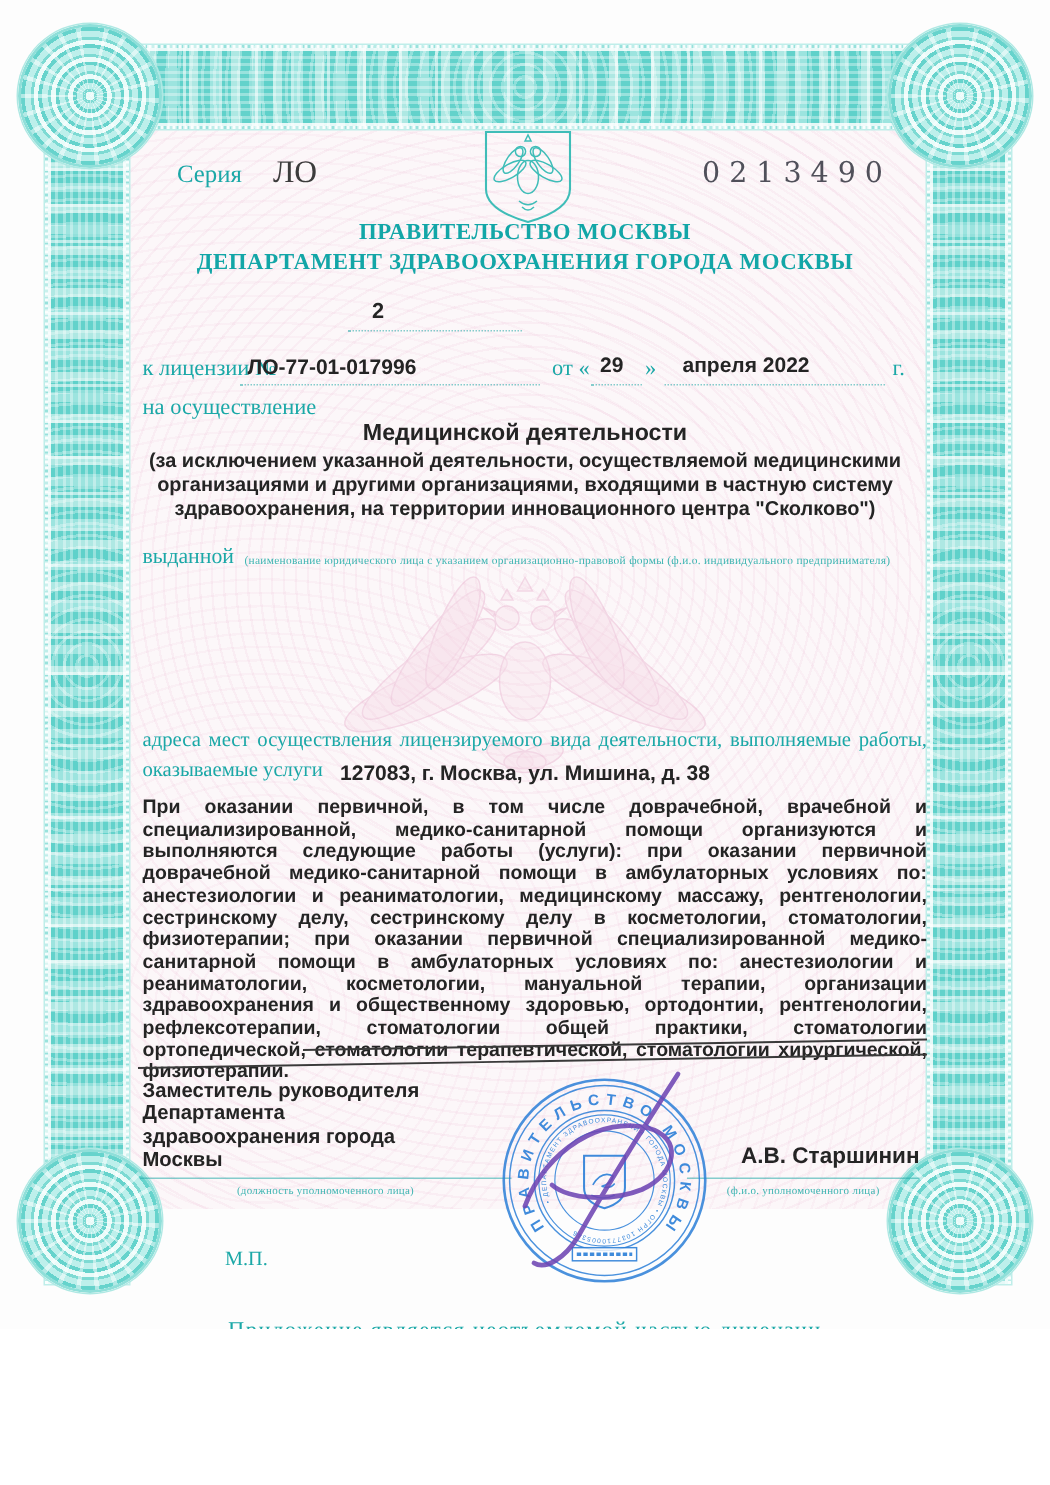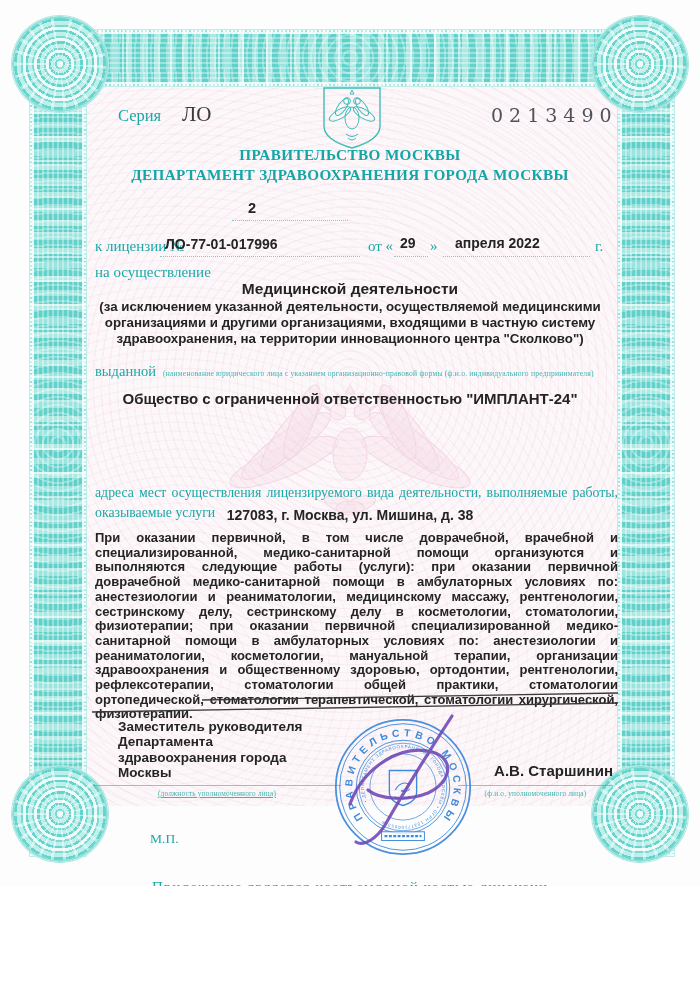--- a/index.html
+++ b/index.html
@@ -64,21 +64,21 @@
   .dots{position:absolute; border-bottom:1.5px dotted rgba(32,170,167,.55); height:1px;}
   .rule{position:absolute; height:1px; background:rgba(32,170,167,.55);}
   .caption{font-size:7.6px; color:#3eb5b2; letter-spacing:.2px; font-family:"Liberation Serif", serif;}
 
   .serial{font-family:"DejaVu Serif", serif; font-size:19px; letter-spacing:6px; color:#50505a;}
   .hdr{font-weight:bold; font-size:15.2px; letter-spacing:.4px; color:#13a6a7;}
   .paragraph{
     font-family:"Liberation Sans", sans-serif; font-weight:bold; color:#242424;
     font-size:13px; line-height:14.7px; text-align:justify;
   }
-  .pre{white-space:pre-line;margin-left:23px;}
+  .pre{white-space:pre-line;}
   svg{display:block;}
 </style>
 </head>
 <body>
 
 <div class="page">
 
   <div class="inner-field"></div>
 
   <div class="band h top"></div>
@@ -109,21 +109,21 @@
       <path d="M123,12 l5,-9 l5,9 z"></path>
       <ellipse cx="128" cy="72" rx="17" ry="26"></ellipse>
       <ellipse cx="118" cy="122" rx="16" ry="7" transform="rotate(18 118 122)"></ellipse>
       <ellipse cx="138" cy="122" rx="16" ry="7" transform="rotate(-18 138 122)"></ellipse>
       <ellipse cx="128" cy="126" rx="14" ry="7"></ellipse>
     </g>
   </svg>
 
   <div class="abs teal serif" style="left:118px; top:106px; font-size:16.5px;">Серия</div>
   <div class="abs serif" style="left:182px; top:102px; font-size:21px; color:#3c3c3c;">ЛО</div>
-  <div class="abs serial" style="left:468px; top:104px;margin-left:23px;">0213490</div>
+  <div class="abs serial" style="left:468px; top:104px;">0213490</div>
 
   <svg class="abs" style="left:320px; top:86px;" width="64" height="64" viewBox="0 0 64 64">
     <g stroke="#3fbdb8" fill="none" stroke-width="1.4">
       <path d="M4,2 H60 V40 Q60,54 32,62 Q4,54 4,40 Z"></path>
       <g stroke-width="1">
         <ellipse cx="20" cy="28" rx="12" ry="4.5" transform="rotate(-30 20 28)"></ellipse>
         <ellipse cx="22" cy="21" rx="10" ry="4" transform="rotate(-55 22 21)"></ellipse>
         <ellipse cx="44" cy="28" rx="12" ry="4.5" transform="rotate(30 44 28)"></ellipse>
         <ellipse cx="42" cy="21" rx="10" ry="4" transform="rotate(55 42 21)"></ellipse>
         <circle cx="27" cy="15" r="3.4"></circle>
@@ -152,38 +152,37 @@
   <div class="abs bold-sans" style="left:455px; top:235px; font-size:14px;">апреля 2022</div>
   <div class="dots" style="left:443px; top:255px; width:147px;"></div>
   <div class="abs teal serif" style="left:595px; top:238px; font-size:15px;">г.</div>
 
   <div class="abs teal serif" style="left:95px; top:264px; font-size:15px;">на осуществление</div>
   <div class="abs ctr bold-sans" style="top:280px; font-size:15.5px;">Медицинской деятельности</div>
   <div class="abs ctr" style="top:299px; font-family:'Liberation Sans',sans-serif; font-weight:600; color:#242424; font-size:13.3px; line-height:16.2px;">(за исключением указанной деятельности, осуществляемой медицинскими организациями и другими организациями, входящими в частную систему здравоохранения, на территории инновационного центра "Сколково")</div>
 
   <div class="abs teal serif" style="left:95px; top:363px; font-size:14.5px;">выданной</div>
   <div class="abs caption" style="left:163px; top:369px; width:450px;">(наименование юридического лица с указанием организационно-правовой формы  (ф.и.о. индивидуального предпринимателя)</div>
-  <div class="abs ctr bold-sans" style="top:390px; font-size:15px;">Общество с ограниченной ответственностью "ИМПЛАНТ-24"</div>
 
   <div class="abs teal serif" style="left:95px; top:483px; width:523px; font-size:13.8px; line-height:20px; text-align:justify;">адреса мест осуществления лицензируемого вида деятельности, выполняемые работы, оказываемые услуги</div>
   <div class="abs ctr bold-sans" style="top:507px; font-size:14px;">127083, г. Москва, ул. Мишина, д. 38</div>
 
   <div class="abs paragraph" style="left:95px; top:531px; width:523px;">При оказании первичной, в том числе доврачебной, врачебной и специализированной, медико-санитарной помощи организуются и выполняются следующие работы (услуги): при оказании первичной доврачебной медико-санитарной помощи в амбулаторных условиях по: анестезиологии и реаниматологии, медицинскому массажу, рентгенологии, сестринскому делу, сестринскому делу в косметологии, стоматологии, физиотерапии; при оказании первичной специализированной медико-санитарной помощи в амбулаторных условиях по: анестезиологии и реаниматологии, косметологии, мануальной терапии, организации здравоохранения и общественному здоровью, ортодонтии, рентгенологии, рефлексотерапии, стоматологии общей практики, стоматологии ортопедической, стоматологии терапевтической, стоматологии хирургической, физиотерапии.</div>
 
   <svg class="abs" style="left:90px; top:690px;" width="530" height="26" viewBox="0 0 530 26">
     <line x1="112" y1="10" x2="528" y2="3" stroke="#3a3a3a" stroke-width="1.3"></line>
     <line x1="2" y1="22" x2="528" y2="13" stroke="#3a3a3a" stroke-width="1.3"></line>
   </svg>
 
   <div class="abs bold-sans pre" style="left:95px; top:719px; width:250px; font-size:13.5px; line-height:15.4px;">Заместитель руководителя
 Департамента
 здравоохранения города
 Москвы</div>
   <div class="rule" style="left:93px; top:785px; width:248px;"></div>
-  <div class="abs caption" style="left:93px; top:789px; width:248px; text-align:center; font-size:7.3px;text-decoration:underline;">(должность уполномоченного лица)</div>
+  <div class="abs caption" style="left:93px; top:789px; width:248px; text-align:center; font-size:7.3px;">(должность уполномоченного лица)</div>
 
   <div class="abs bold-sans" style="left:458px; top:762px; width:155px; text-align:right; font-size:15px;">А.В. Старшинин</div>
   <div class="rule" style="left:458px; top:785px; width:155px;"></div>
   <div class="abs caption" style="left:458px; top:789px; width:155px; text-align:center; font-size:7.3px;">(ф.и.о. уполномоченного лица)</div>
 
   <svg class="abs" style="left:330px; top:714px;" width="146" height="146" viewBox="0 0 150 150">
     <g fill="none" stroke="#2b7fd8" opacity="0.85">
       <circle cx="75" cy="75" r="69" stroke-width="1.8"></circle>
       <circle cx="75" cy="75" r="65" stroke-width="1"></circle>
       <circle cx="75" cy="75" r="48" stroke-width="1"></circle>

